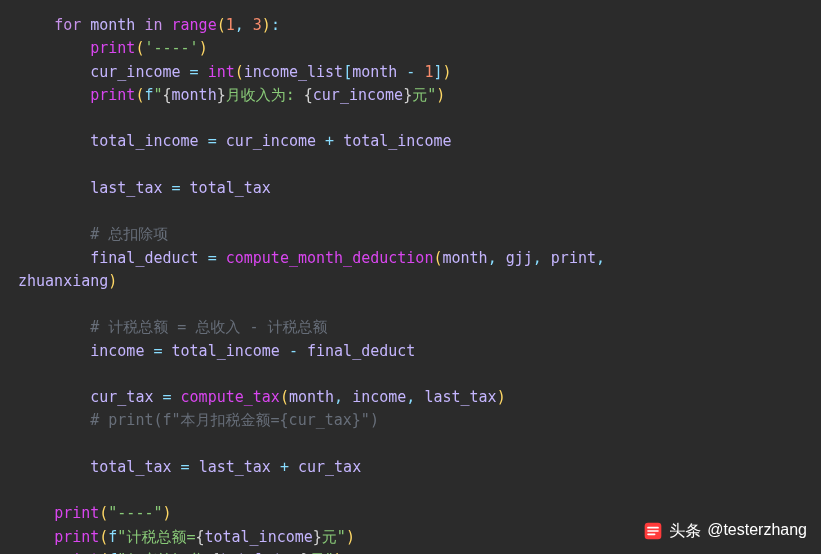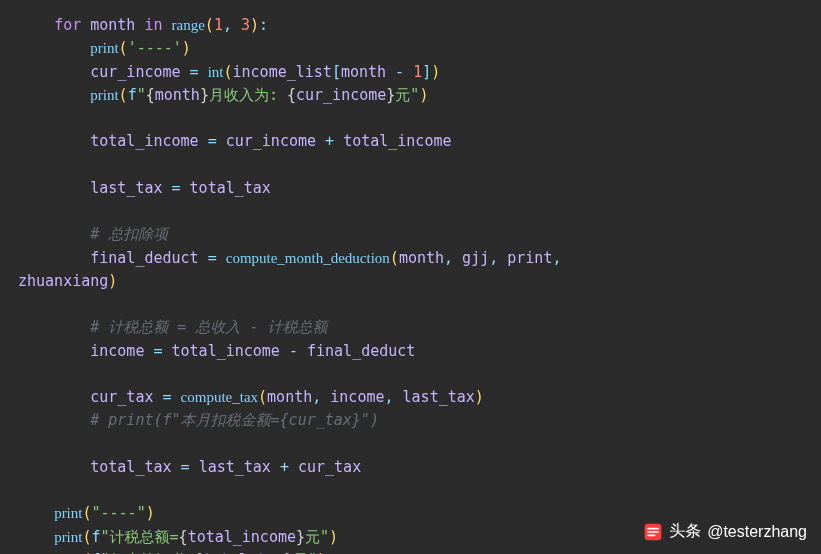--- a/index.html
+++ b/index.html
@@ -13,37 +13,37 @@
   }
   .code-block {
     font-family: "Menlo", "Consolas", monospace;
     font-size: 15px;
     line-height: 1.55;
     color: #d4d4d4;
     white-space: pre;
     padding: 14px 0 0 18px;
   }
   .kw { color: #c792ea; }
-  .fn { color: #7dd3fc; font-family: Liberation Serif, serif; }
+  .fn { color: #d946ef; }
   .var { color: #c4b5fd; }
   .num { color: #f78c6c; }
   .op { color: #89ddff; }
   .str { color: #89ca78; }
   .fbrace { color: #d4d4d4; }
-  .cmt { color: #676e79; font-style: italic; }
+  .cmt { color: #676e79; }
   .paren { color: #ffd866; }
   .watermark {
     position: absolute;
     bottom: 12px;
     right: 14px;
     color: #ffffff;
     font-family: sans-serif;
     font-size: 16px;
     display: flex;
-    align-items: center;
+    align-items: flex-start;
     gap: 6px;
   }
   .watermark-icon {
     width: 20px;
     height: 20px;
     display: inline-block;
   }
 </style>
 </head>
 <body>

